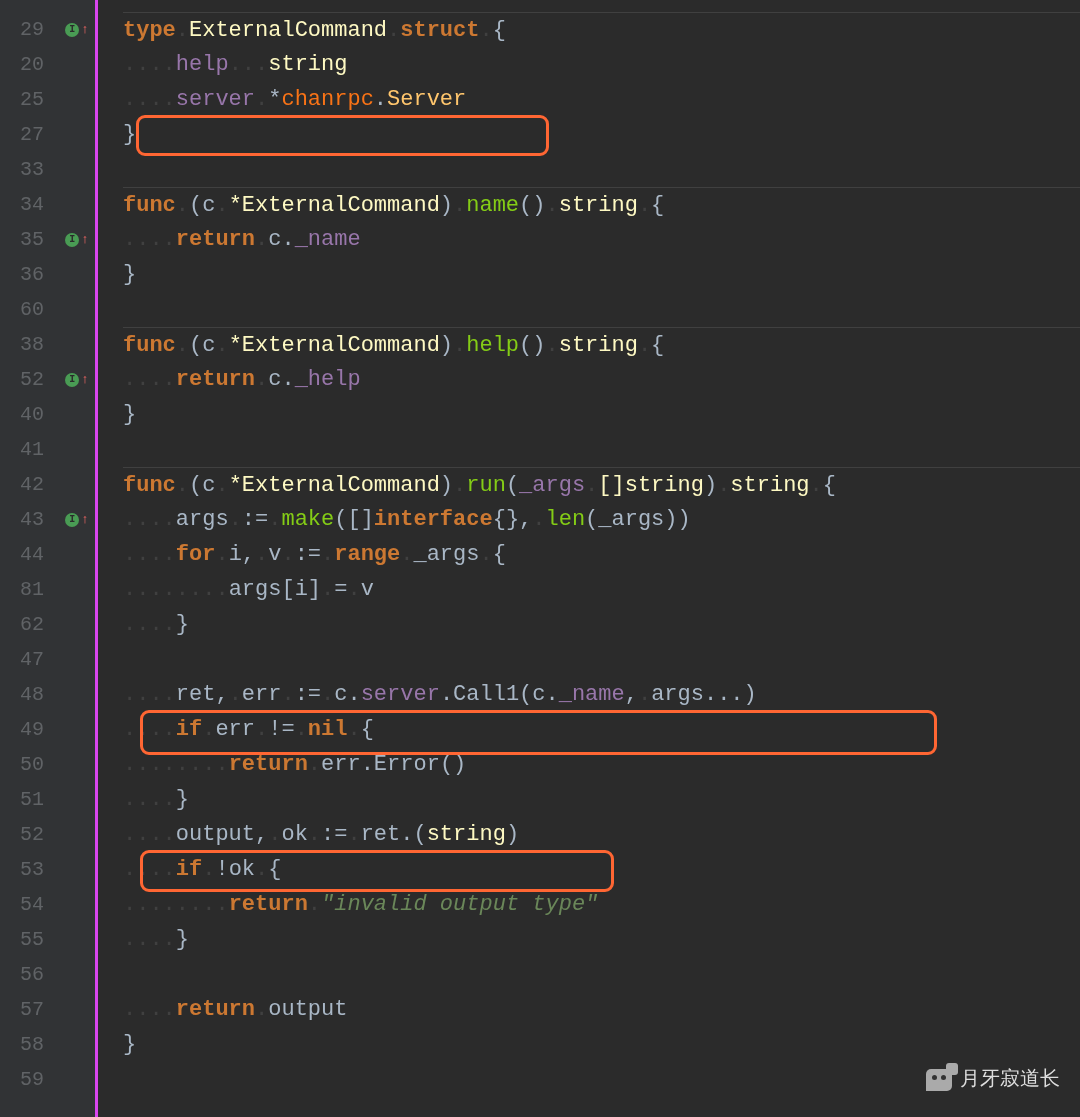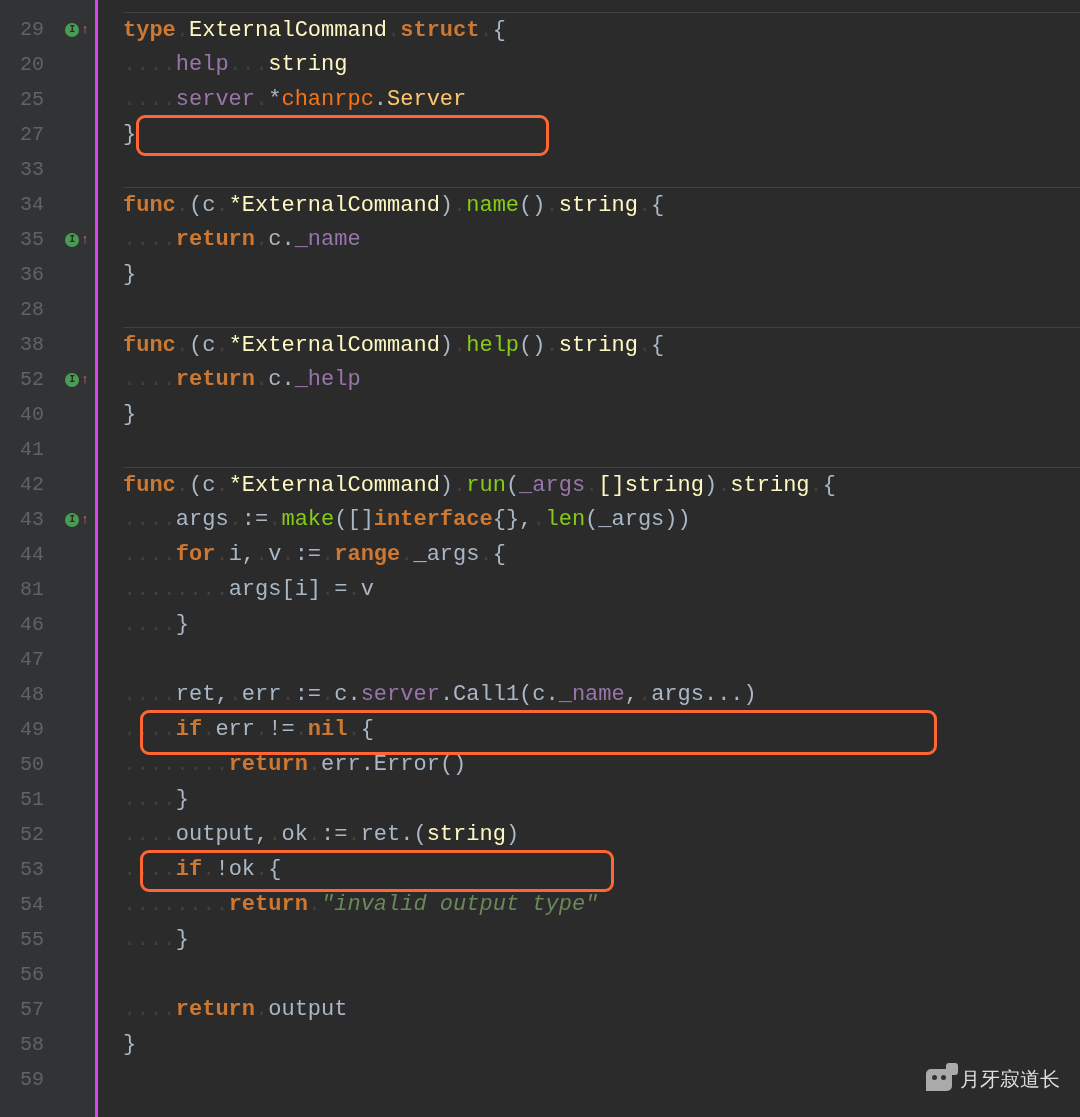--- a/index.html
+++ b/index.html
@@ -96,21 +96,21 @@
     z-index: 10;
   }
   .watermark {
     position: absolute;
     right: 20px;
     bottom: 20px;
     display: flex;
     align-items: center;
     gap: 8px;
     color: #ddd;
-    font-family: Liberation Sans, sans-serif;
+    font-family: Liberation Mono, monospace;
     font-size: 20px;
     z-index: 20;
   }
   .watermark .wc-icon {
     width: 26px;
     height: 22px;
     position: relative;
     background: #aaa;
     border-radius: 5px 5px 5px 0;
   }
@@ -167,21 +167,21 @@
         <span class="line-num">35</span>
         <span class="marker">
           <span class="bulb">I</span>
           <span class="arrow-up">↑</span>
         </span>
       </div>
     <div class="gutter-line">
         <span class="line-num">36</span>
       </div>
     <div class="gutter-line">
-        <span class="line-num">28</span>
+        <span class="line-num">60</span>
       </div>
     <div class="gutter-line">
         <span class="line-num">38</span>
       </div>
     <div class="gutter-line">
         <span class="line-num">52</span>
         <span class="marker">
           <span class="bulb">I</span>
           <span class="arrow-up">↑</span>
         </span>
@@ -202,21 +202,21 @@
           <span class="arrow-up">↑</span>
         </span>
       </div>
     <div class="gutter-line">
         <span class="line-num">44</span>
       </div>
     <div class="gutter-line">
         <span class="line-num">81</span>
       </div>
     <div class="gutter-line">
-        <span class="line-num">46</span>
+        <span class="line-num">62</span>
       </div>
     <div class="gutter-line">
         <span class="line-num">47</span>
       </div>
     <div class="gutter-line">
         <span class="line-num">48</span>
       </div>
     <div class="gutter-line">
         <span class="line-num">49</span>
       </div>

